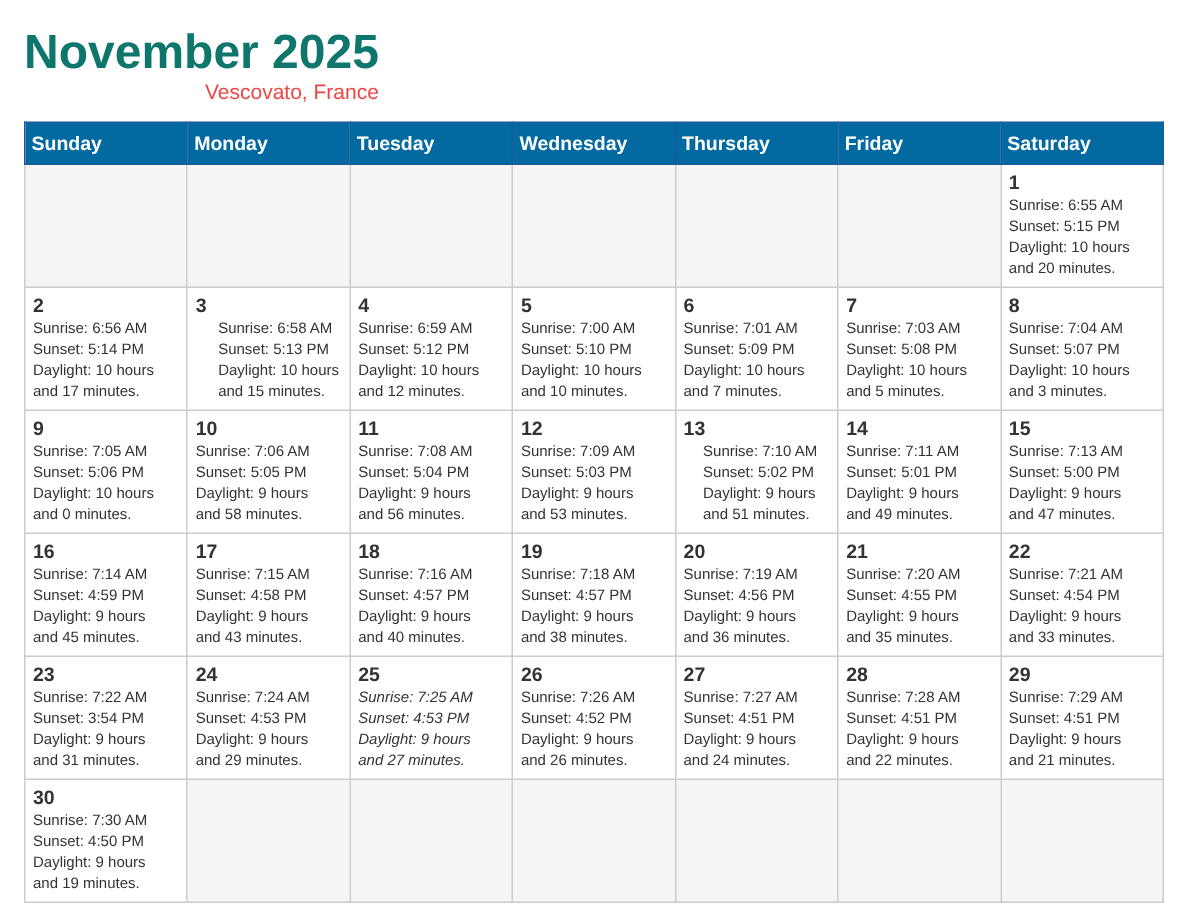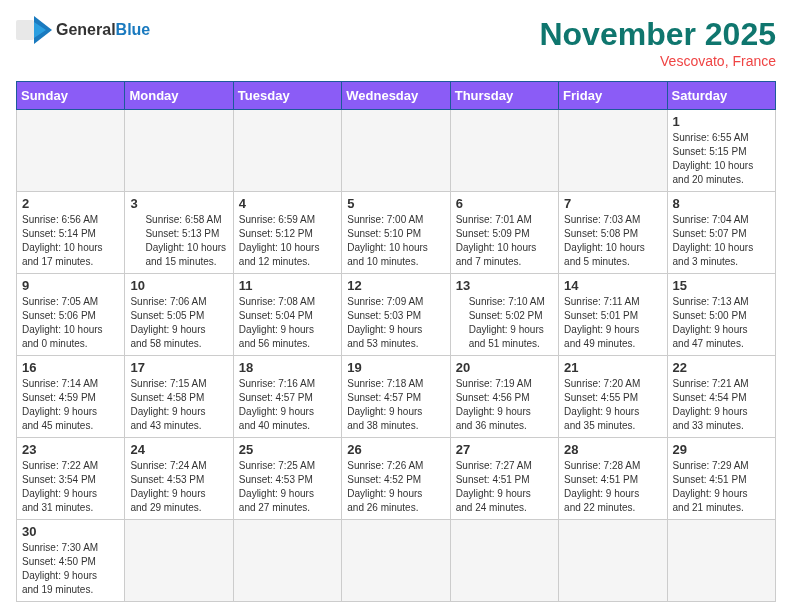--- a/index.html
+++ b/index.html
@@ -36,21 +36,21 @@
     .location {
       font-size: 14px;
       color: #ef4444;
     }
     .calendar {
       width: 100%;
       border-collapse: collapse;
       border: 1px solid #ccc;
     }
     .calendar th {
-      background: #8b5cf6;
+      background: #0369a1;
       color: white;
       font-size: 13px;
       font-weight: bold;
       padding: 6px 4px;
       text-align: left;
       border: 1px solid #1d5a9a;
     }
     .calendar td {
       vertical-align: top;
       border: 1px solid #ccc;
@@ -77,30 +77,20 @@
       line-height: 1.4;
     }
     .week-row td {
       height: 82px;
     }
   </style>
 </head>
 <body>
 
 <div class="header">
-  <div class="logo">
-    <svg class="logo-icon" viewBox="0 0 36 28" xmlns="http://www.w3.org/2000/svg">
-      <rect x="0" y="4" width="18" height="20" rx="2" fill="#e8e8e8"></rect>
-      <polygon points="18,0 36,14 18,28" fill="#1a7abf"></polygon>
-      <polygon points="18,6 30,14 18,22" fill="#2a9ee0"></polygon>
-    </svg>
-    <div>
-      <span style="font-size:16px;font-weight:bold;color:#333;">General</span><span style="font-size:16px;font-weight:bold;color:#1a7abf;">Blue</span>
-    </div>
-  </div>
   <div class="title-block">
     <div class="month-title">November 2025</div>
     <div class="location">Vescovato, France</div>
   </div>
 </div>
 
 <table class="calendar" id="calendar-table">
   <thead>
     <tr>
     <th>Sunday</th>
@@ -291,21 +281,21 @@
         </td>
         <td>
           <span class="day-number">24</span>
           <div class="day-info" style="white-space: pre-line;">Sunrise: 7:24 AM
 Sunset: 4:53 PM
 Daylight: 9 hours
 and 29 minutes.</div>
         </td>
         <td>
           <span class="day-number">25</span>
-          <div class="day-info" style="white-space: pre-line;">Sunrise: 7:25 AM
+          <div class="day-info" style="white-space: pre-line; font-style: italic;">Sunrise: 7:25 AM
 Sunset: 4:53 PM
 Daylight: 9 hours
 and 27 minutes.</div>
         </td>
         <td>
           <span class="day-number">26</span>
           <div class="day-info" style="white-space: pre-line;">Sunrise: 7:26 AM
 Sunset: 4:52 PM
 Daylight: 9 hours
 and 26 minutes.</div>

